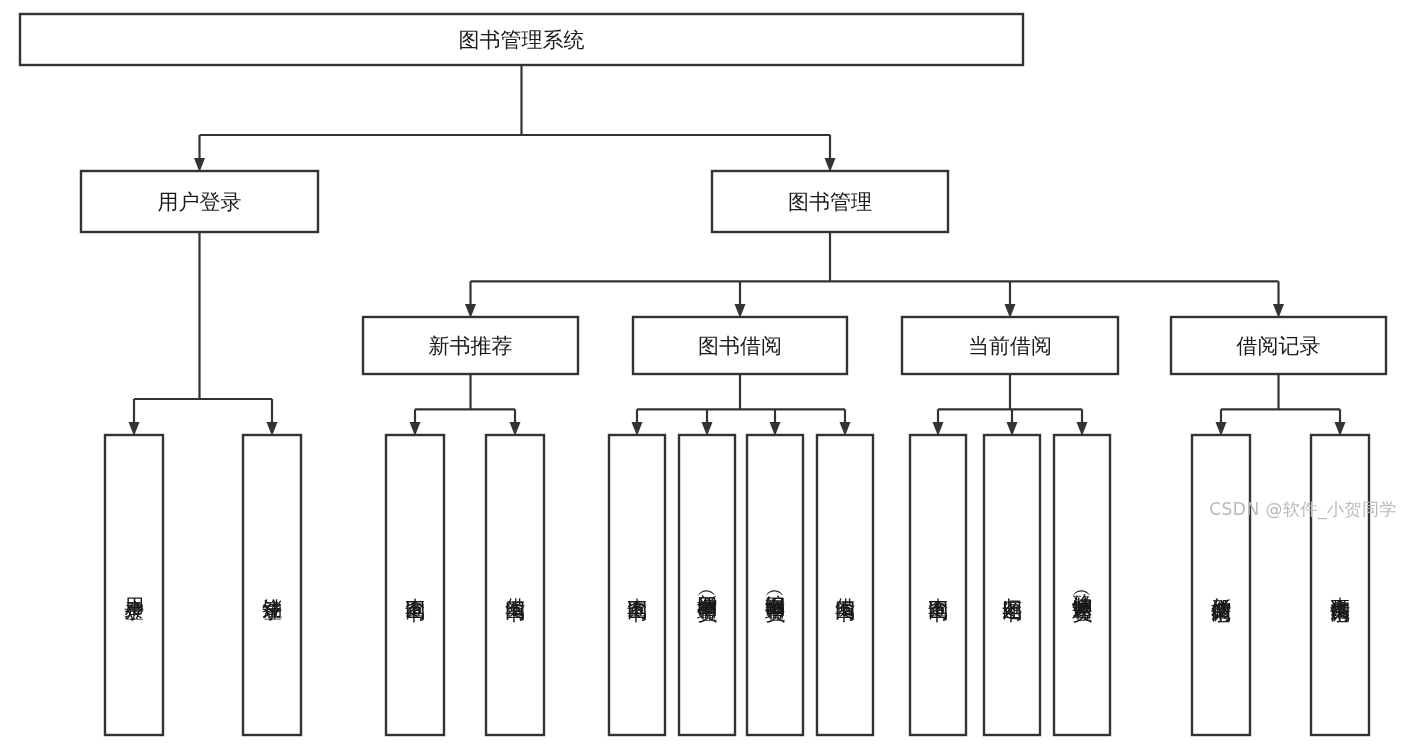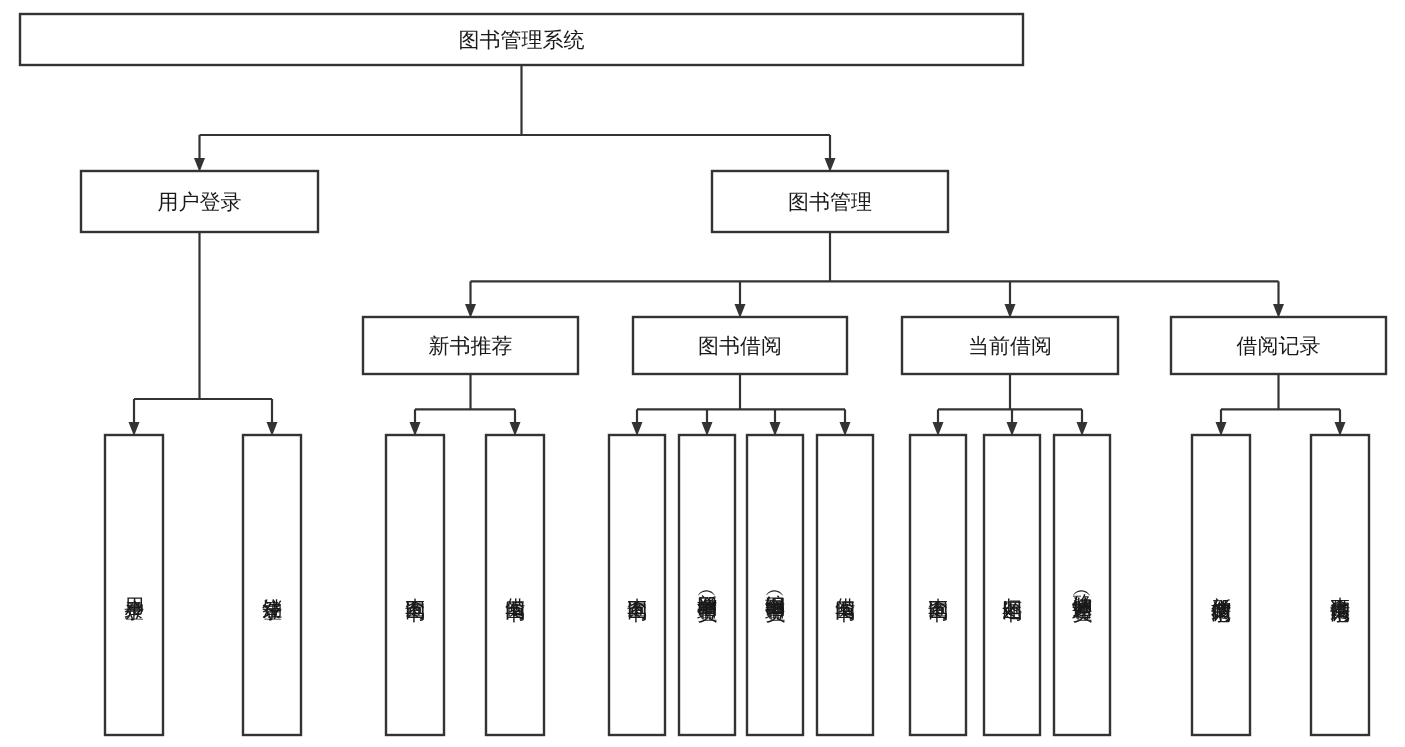--- a/index.html
+++ b/index.html
@@ -239,13 +239,14 @@
             </div></foreignObject>
         </g>
         <g>
           <rect class="node-rect" x="1311" y="435" width="58" height="300"></rect>
           <foreignObject x="1312" y="436" width="56" height="298"><div xmlns="http://www.w3.org/1999/xhtml" class="vtext-wrap">
               <div class="vtext">查询借阅记录</div>
             </div></foreignObject>
         </g>
       </g>
     </svg>
+  <div class="watermark">CSDN @软件_小贺同学</div>
 </div>
 
 </body></html>

